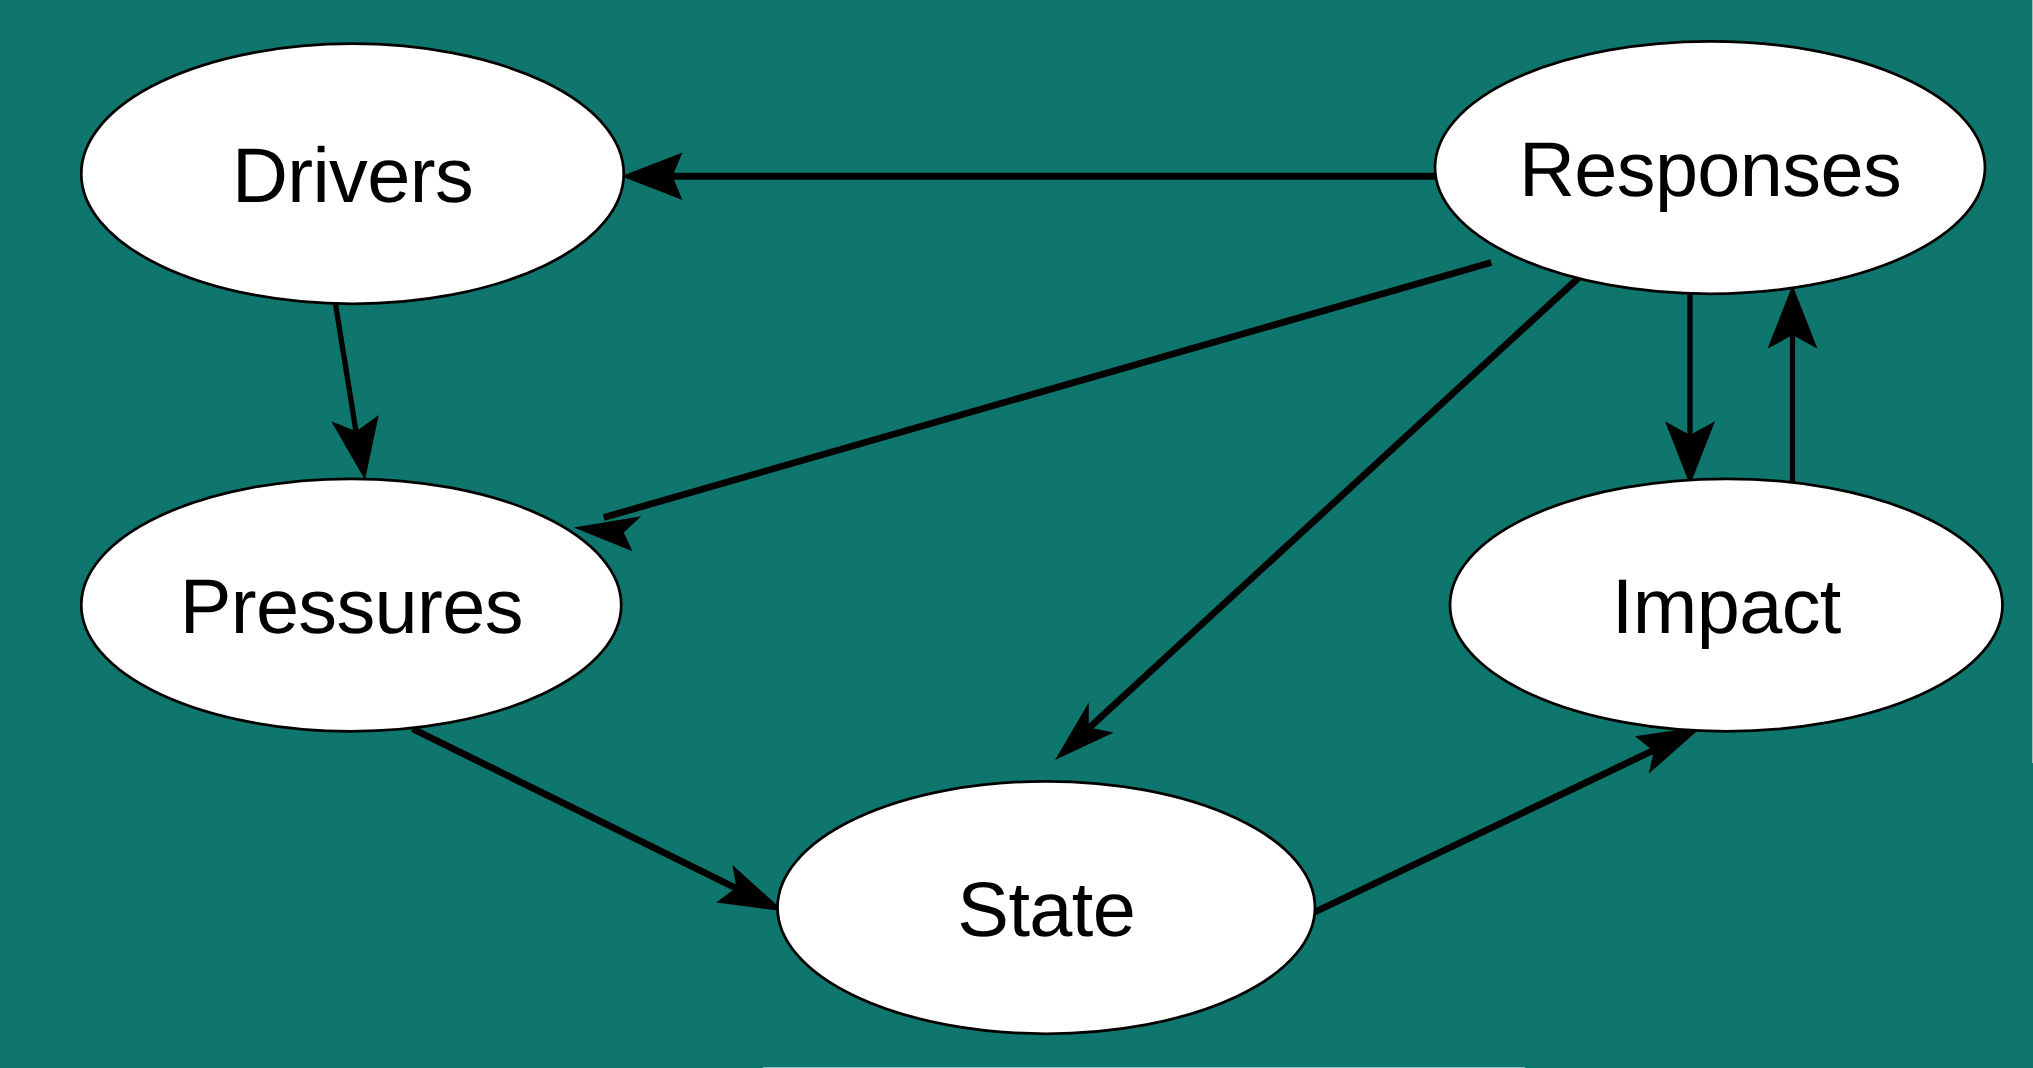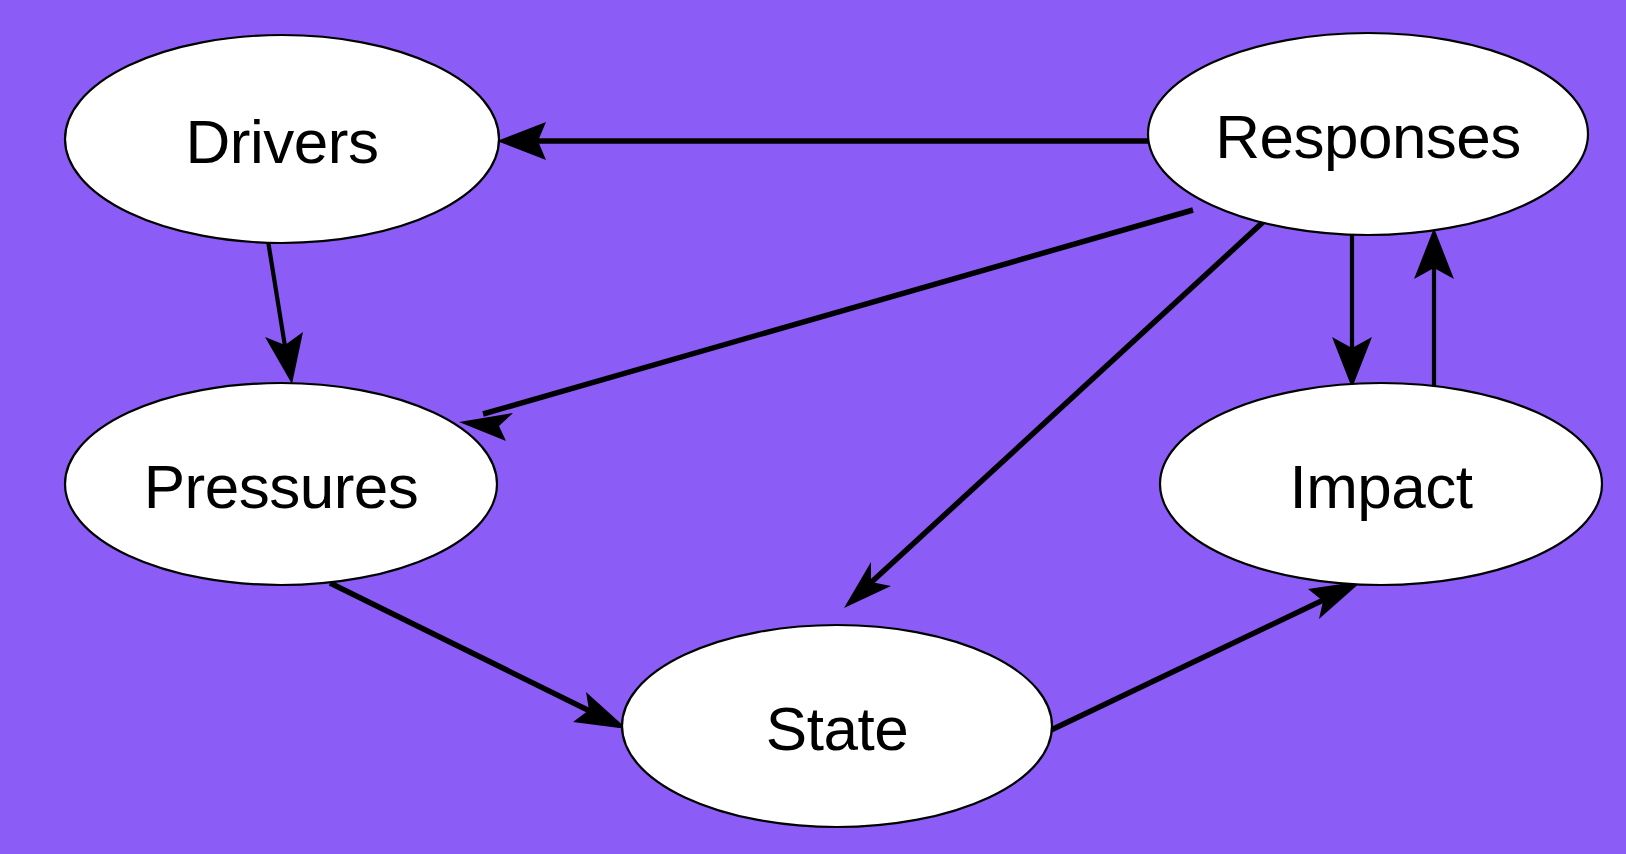--- a/index.html
+++ b/index.html
@@ -8,21 +8,21 @@
     padding: 0;
     background: #ffffff;
   }
   body {
     font-family: "Liberation Sans", sans-serif;
   }
   #diagram-canvas {
     position: relative;
     width: 1626px;
     height: 854px;
-    background: #8b5cf6;
+    background: #0f766e;
     overflow: hidden;
   }
   #dpsir-svg {
     display: block;
     width: 1626px;
     height: 854px;
   }
   .node-ellipse {
     fill: #ffffff;
     stroke: #000000;

